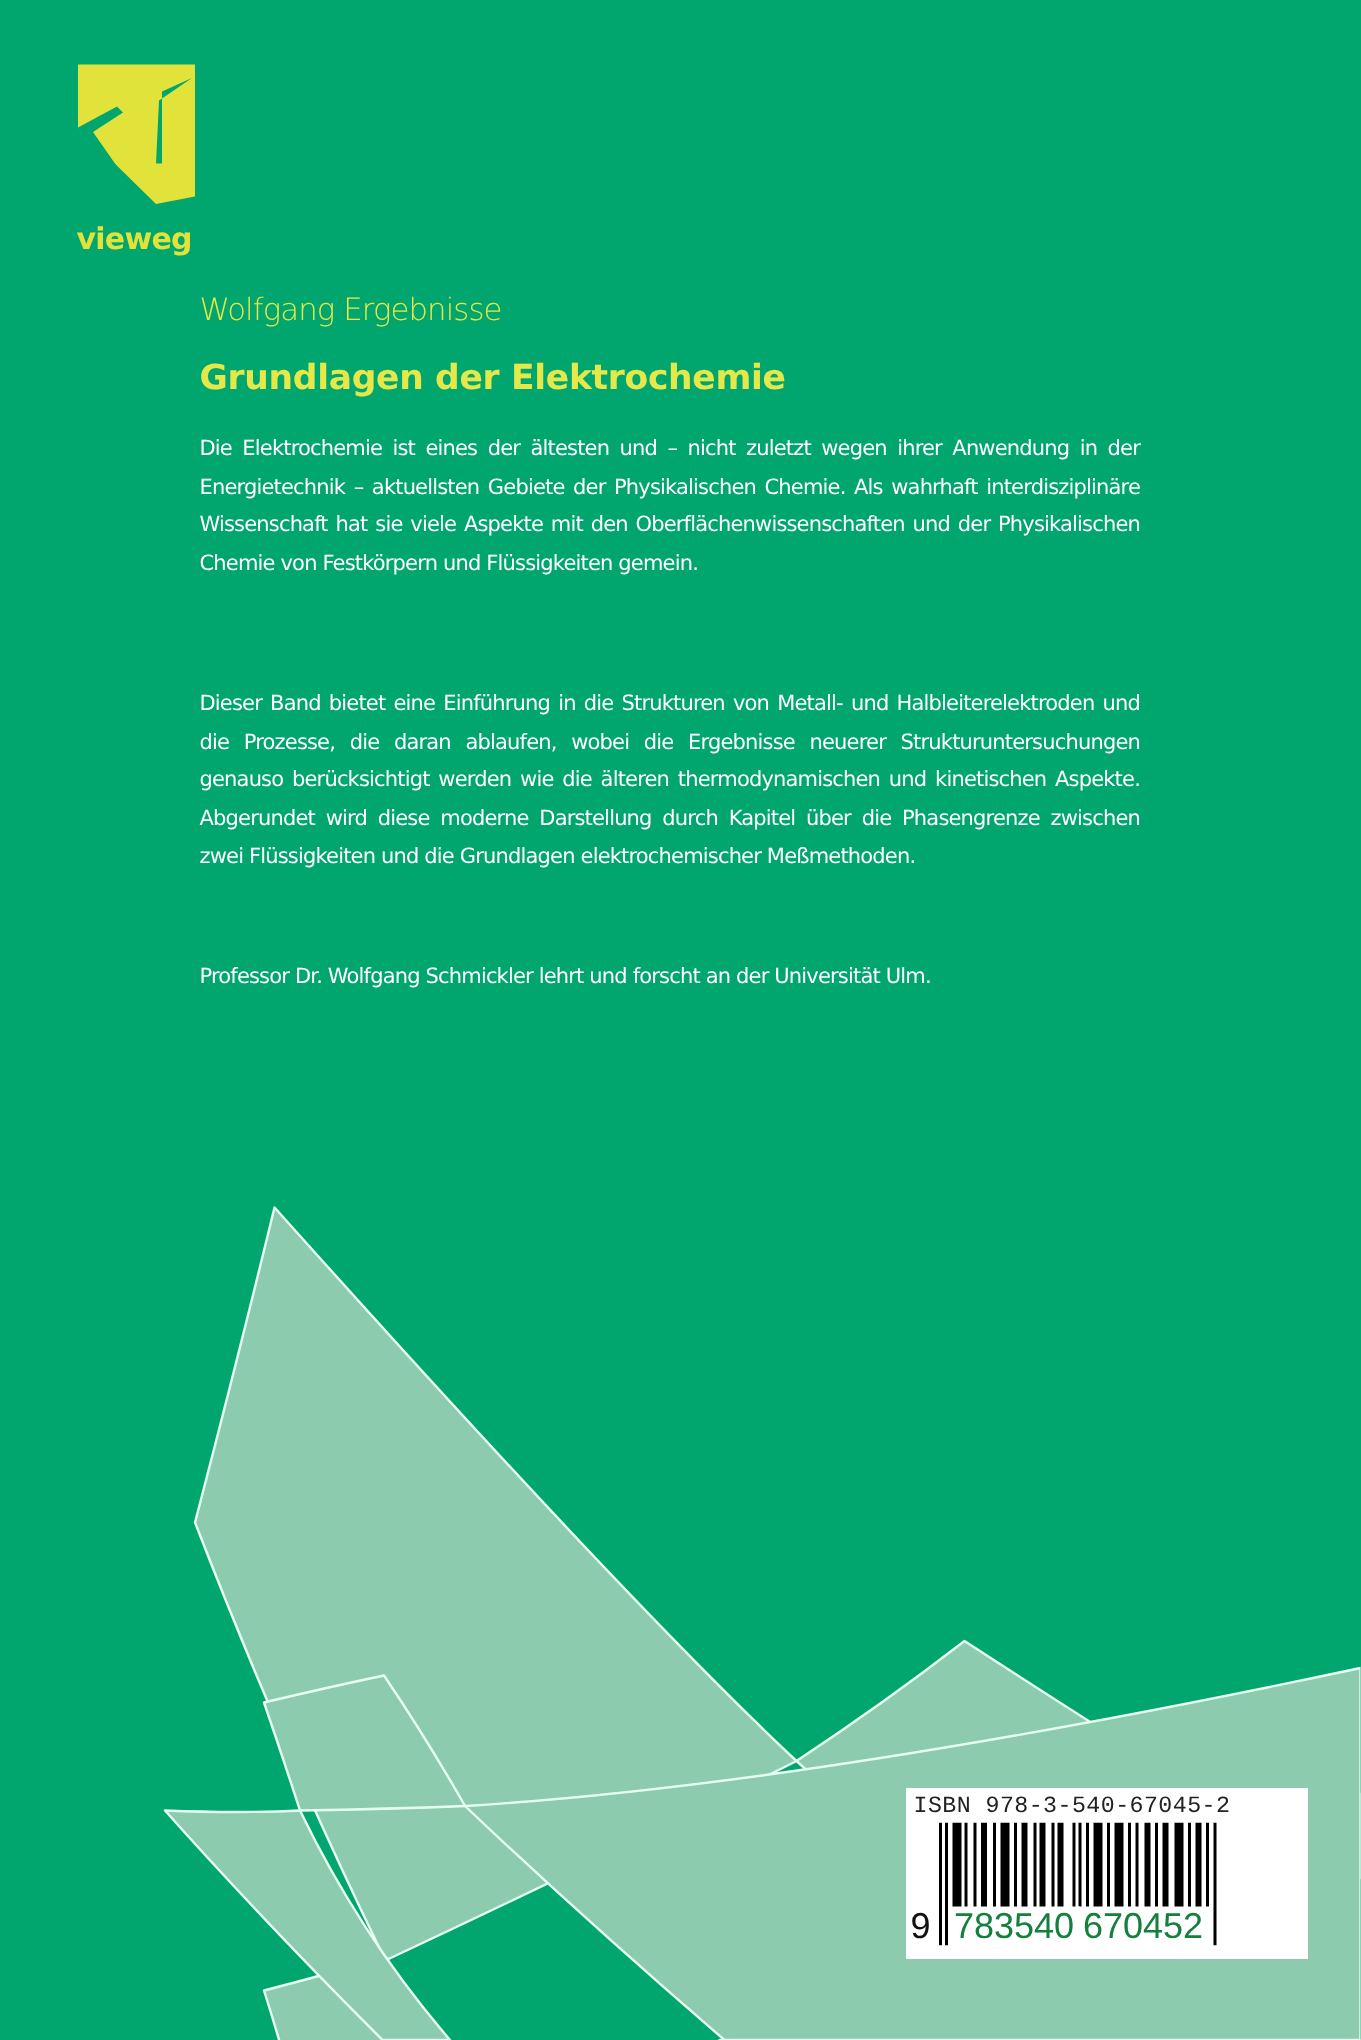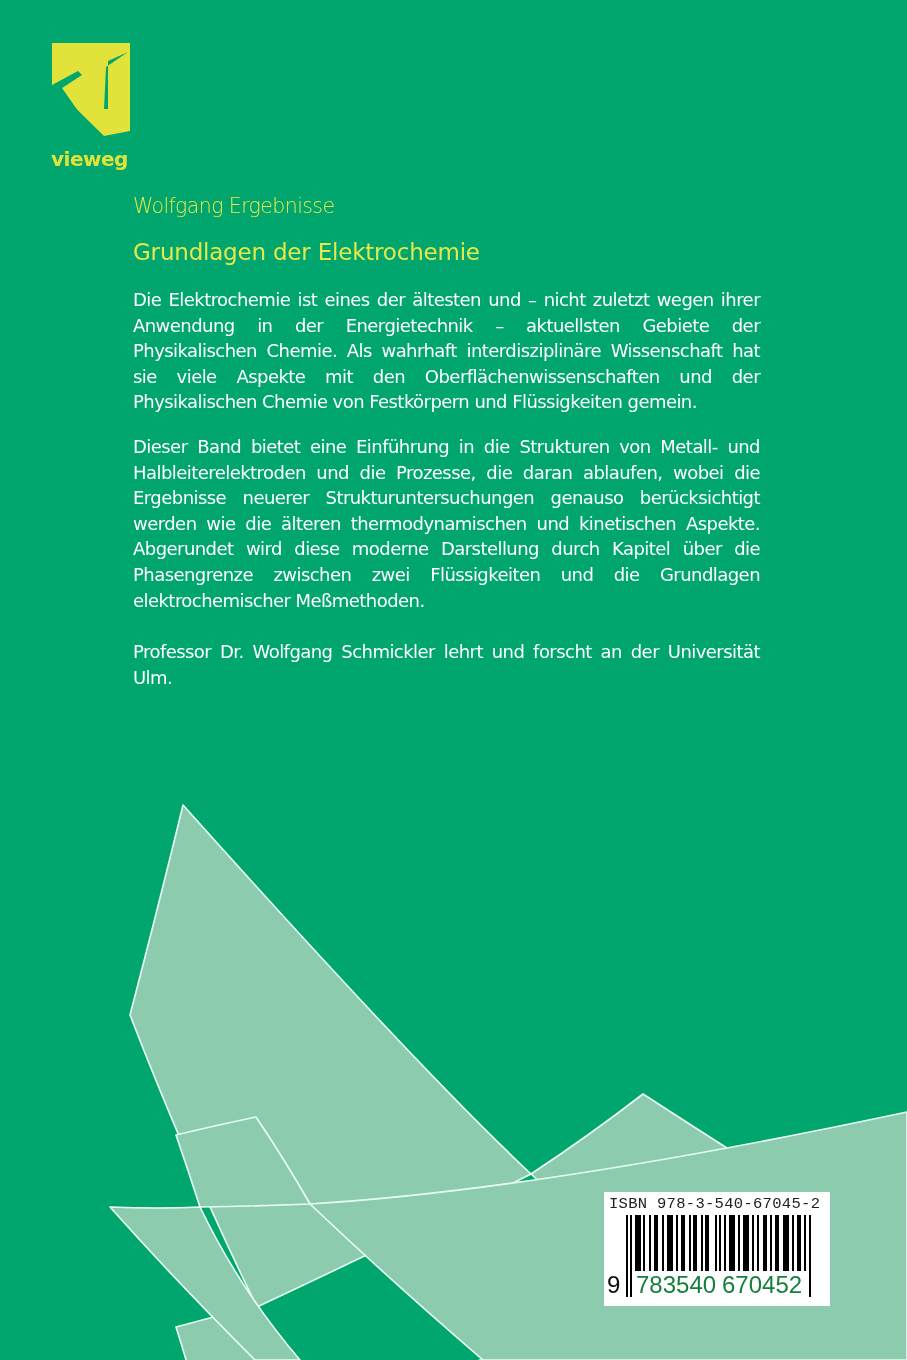--- a/index.html
+++ b/index.html
@@ -1,26 +1,26 @@
 <!DOCTYPE html>
 <html><head>
 <meta charset="utf-8">
 <style>
   html, body { margin:0; padding:0; }
   body { width:907px; height:1360px; background:#00a66e; position:relative; overflow:hidden; font-family:"DejaVu Sans", sans-serif; }
   .deco { position:absolute; left:0; top:0; width:907px; height:1360px; }
   .logo { position:absolute; left:52px; top:33px; width:78px; height:115px; }
   .logo-text { position:absolute; left:51px; top:111px; font-family:"DejaVu Sans", sans-serif; font-weight:bold; font-size:20px; color:#e2e33a; letter-spacing:-0.5px;margin-top:36px; }
   .author { position:absolute; left:133px; top:194px; font-size:20.5px; color:#e6e84a; font-family:"DejaVu Sans", sans-serif; font-weight:300; letter-spacing:-0.6px; }
-  .title { position:absolute; left:133px; top:239px; font-size:23px; font-weight:normal; color:#e6e84a; letter-spacing:-0.2px; }
-  .para { position:absolute; left:133px; width:627px; font-size:18px; line-height:25.6px; color:#ffffff; text-align:justify; letter-spacing:-0.55px; hyphens:manual; }
+  .title { position:absolute; left:133px; top:239px; font-size:23px; font-weight:bold; color:#e6e84a; letter-spacing:-0.2px; }
+  .para { position:absolute; left:133px; width:627px; font-size:14px; line-height:25.6px; color:#ffffff; text-align:justify; letter-spacing:-0.55px; hyphens:manual; }
   .p1 { top:287px; }
-  .p2 { top:434px; }
+  .p2 { top:457px; }
   .p3 { top:608px;margin-top:31px; }
-  .isbn-box { position:absolute; left:604px; top:1192px; width:226px; height:114px; background:#ffffff; }
+  .isbn-box { position:absolute; left:604px; top:1192px; width:268px; height:114px; background:#ffffff; }
   .isbn-text { position:absolute; left:5px; top:3px; font-family:"Liberation Mono", monospace; font-size:15.5px; color:#222; letter-spacing:0.3px; white-space:nowrap; }
   .barcode { position:absolute; left:22px; top:23px; width:190px; height:82px; }
   .ean-first { position:absolute; left:3px; top:79px; font-family:"Liberation Sans", sans-serif; font-size:24px; color:#111; }
   .ean-rest { position:absolute; top:79px; font-family:"Liberation Sans", sans-serif; font-size:24px; color:#15803d; background:#fff; padding:0 4px; }
 </style>
 </head>
 <body>
 
 <svg class="deco" viewBox="0 0 907 1360" xmlns="http://www.w3.org/2000/svg">
   <g fill="#8ccbad" stroke="#e8fff4" stroke-width="1.6" stroke-linejoin="round">

